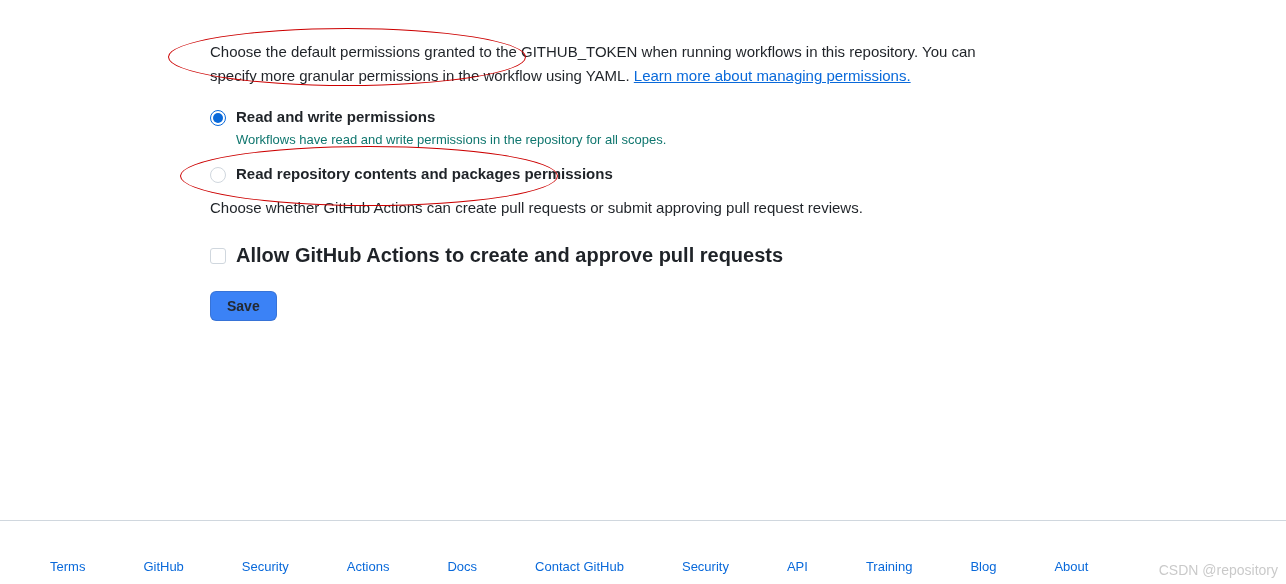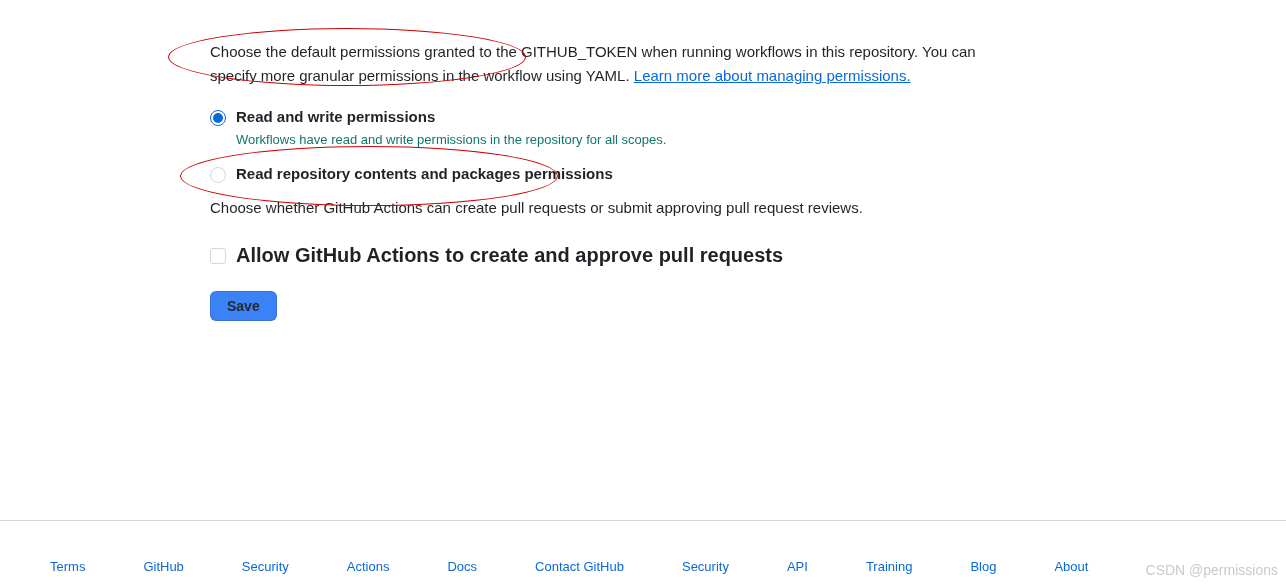--- a/index.html
+++ b/index.html
@@ -201,13 +201,13 @@
   <a href="#">Actions</a>
   <a href="#">Docs</a>
   <a href="#">Contact GitHub</a>
   <a href="#">Security</a>
   <a href="#">API</a>
   <a href="#">Training</a>
   <a href="#">Blog</a>
   <a href="#">About</a>
 </div>
 
-<div class="watermark">CSDN @permissions</div>
+<div class="watermark">CSDN @repository</div>
 
 </body></html>

